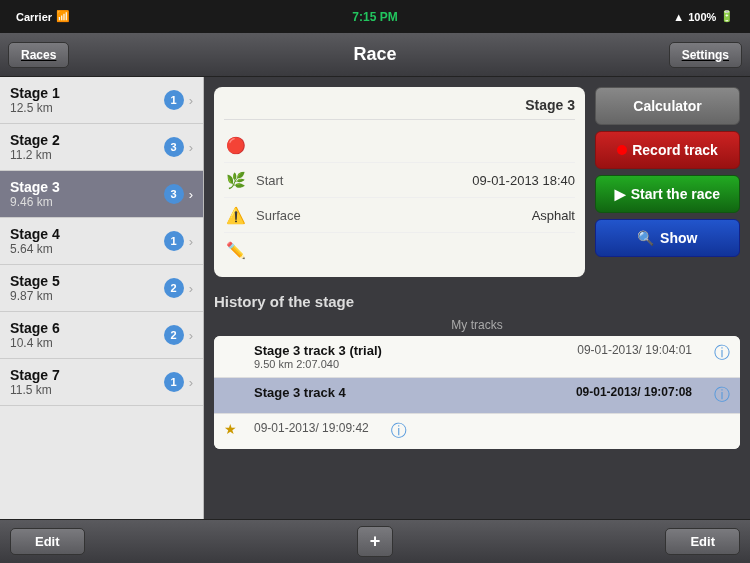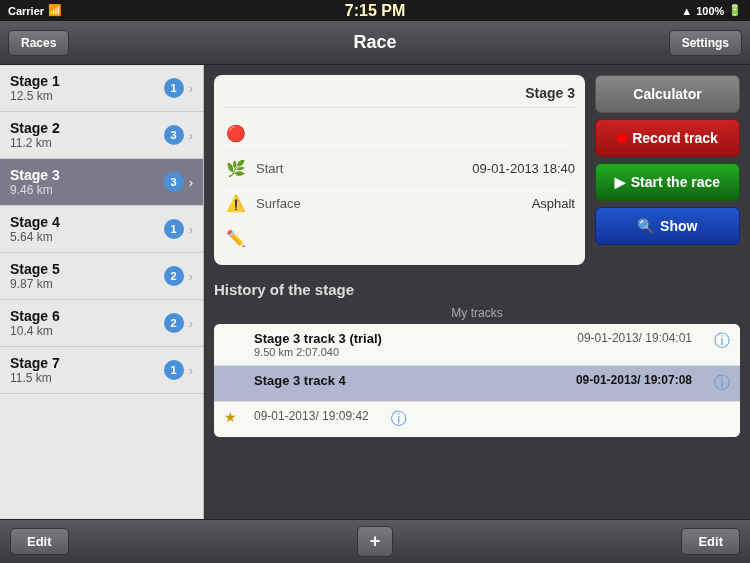--- a/index.html
+++ b/index.html
@@ -7,42 +7,43 @@
       width: 750px;
       height: 563px;
       font-family: -apple-system, 'Helvetica Neue', Arial, sans-serif;
       background: #2c2c2e;
       overflow: hidden;
       position: relative;
     }
 
     
     .status-bar {
-      height: 21px;
+      height: 33px;
       background: #1a1a1a;
       display: flex;
       align-items: center;
       justify-content: space-between;
-      padding: 0 8px;
+      padding: 0 16px;
       color: #fff;
       font-size: 11px;
       font-weight: 600;
     }
     .status-bar-left, .status-bar-right { display: flex; align-items: center; gap: 4px; }
-    .status-bar-center { position: absolute; left: 50%; transform: translateX(-50%); font-size: 16px; font-weight: 600; color: #fef9c3; }
+    .status-bar-center { position: absolute; left: 50%; transform: translateX(-50%); font-size: 12px; font-weight: 600; color: #22c55e; }
 
     
     .nav-bar {
       height: 44px;
       background: linear-gradient(to bottom, #5a5a5e, #3a3a3e);
       border-bottom: 1px solid #222;
       display: flex;
       align-items: center;
       justify-content: space-between;
       padding: 8px 8px;
+      text-decoration: underline;
     }
     .nav-bar-title {
       color: #fff;
       font-size: 18px;
       font-weight: bold;
       position: absolute;
       left: 50%;
       transform: translateX(-50%);
     }
     .nav-button {
@@ -243,21 +244,21 @@
       right: 0;
     }
     .bottom-bar-section { display: flex; align-items: center; gap: 8px; }
     .bottom-edit-btn {
       background: linear-gradient(to bottom, #7a7a7e, #5a5a5e);
       border: 1px solid #333;
       border-radius: 5px;
       color: #fff;
       font-size: 13px;
       font-weight: 600;
-      padding: 5px 16px;
+      padding: 5px 24px;
       cursor: pointer;
     }
     .bottom-add-btn {
       background: linear-gradient(to bottom, #7a7a7e, #5a5a5e);
       border: 1px solid #333;
       border-radius: 5px;
       color: #fff;
       font-size: 18px;
       font-weight: 600;
       padding: 2px 12px;

